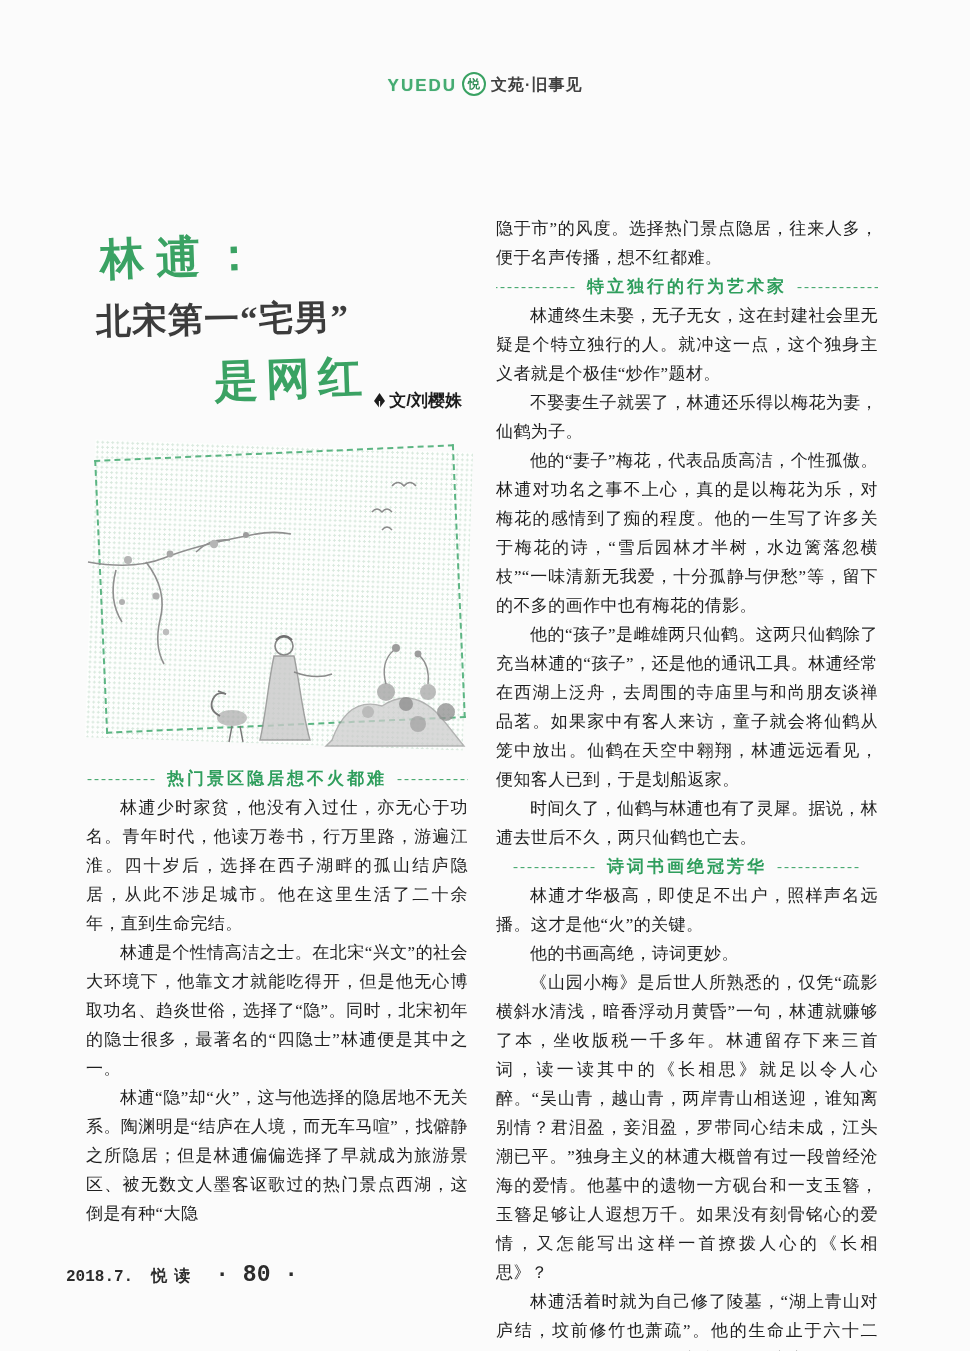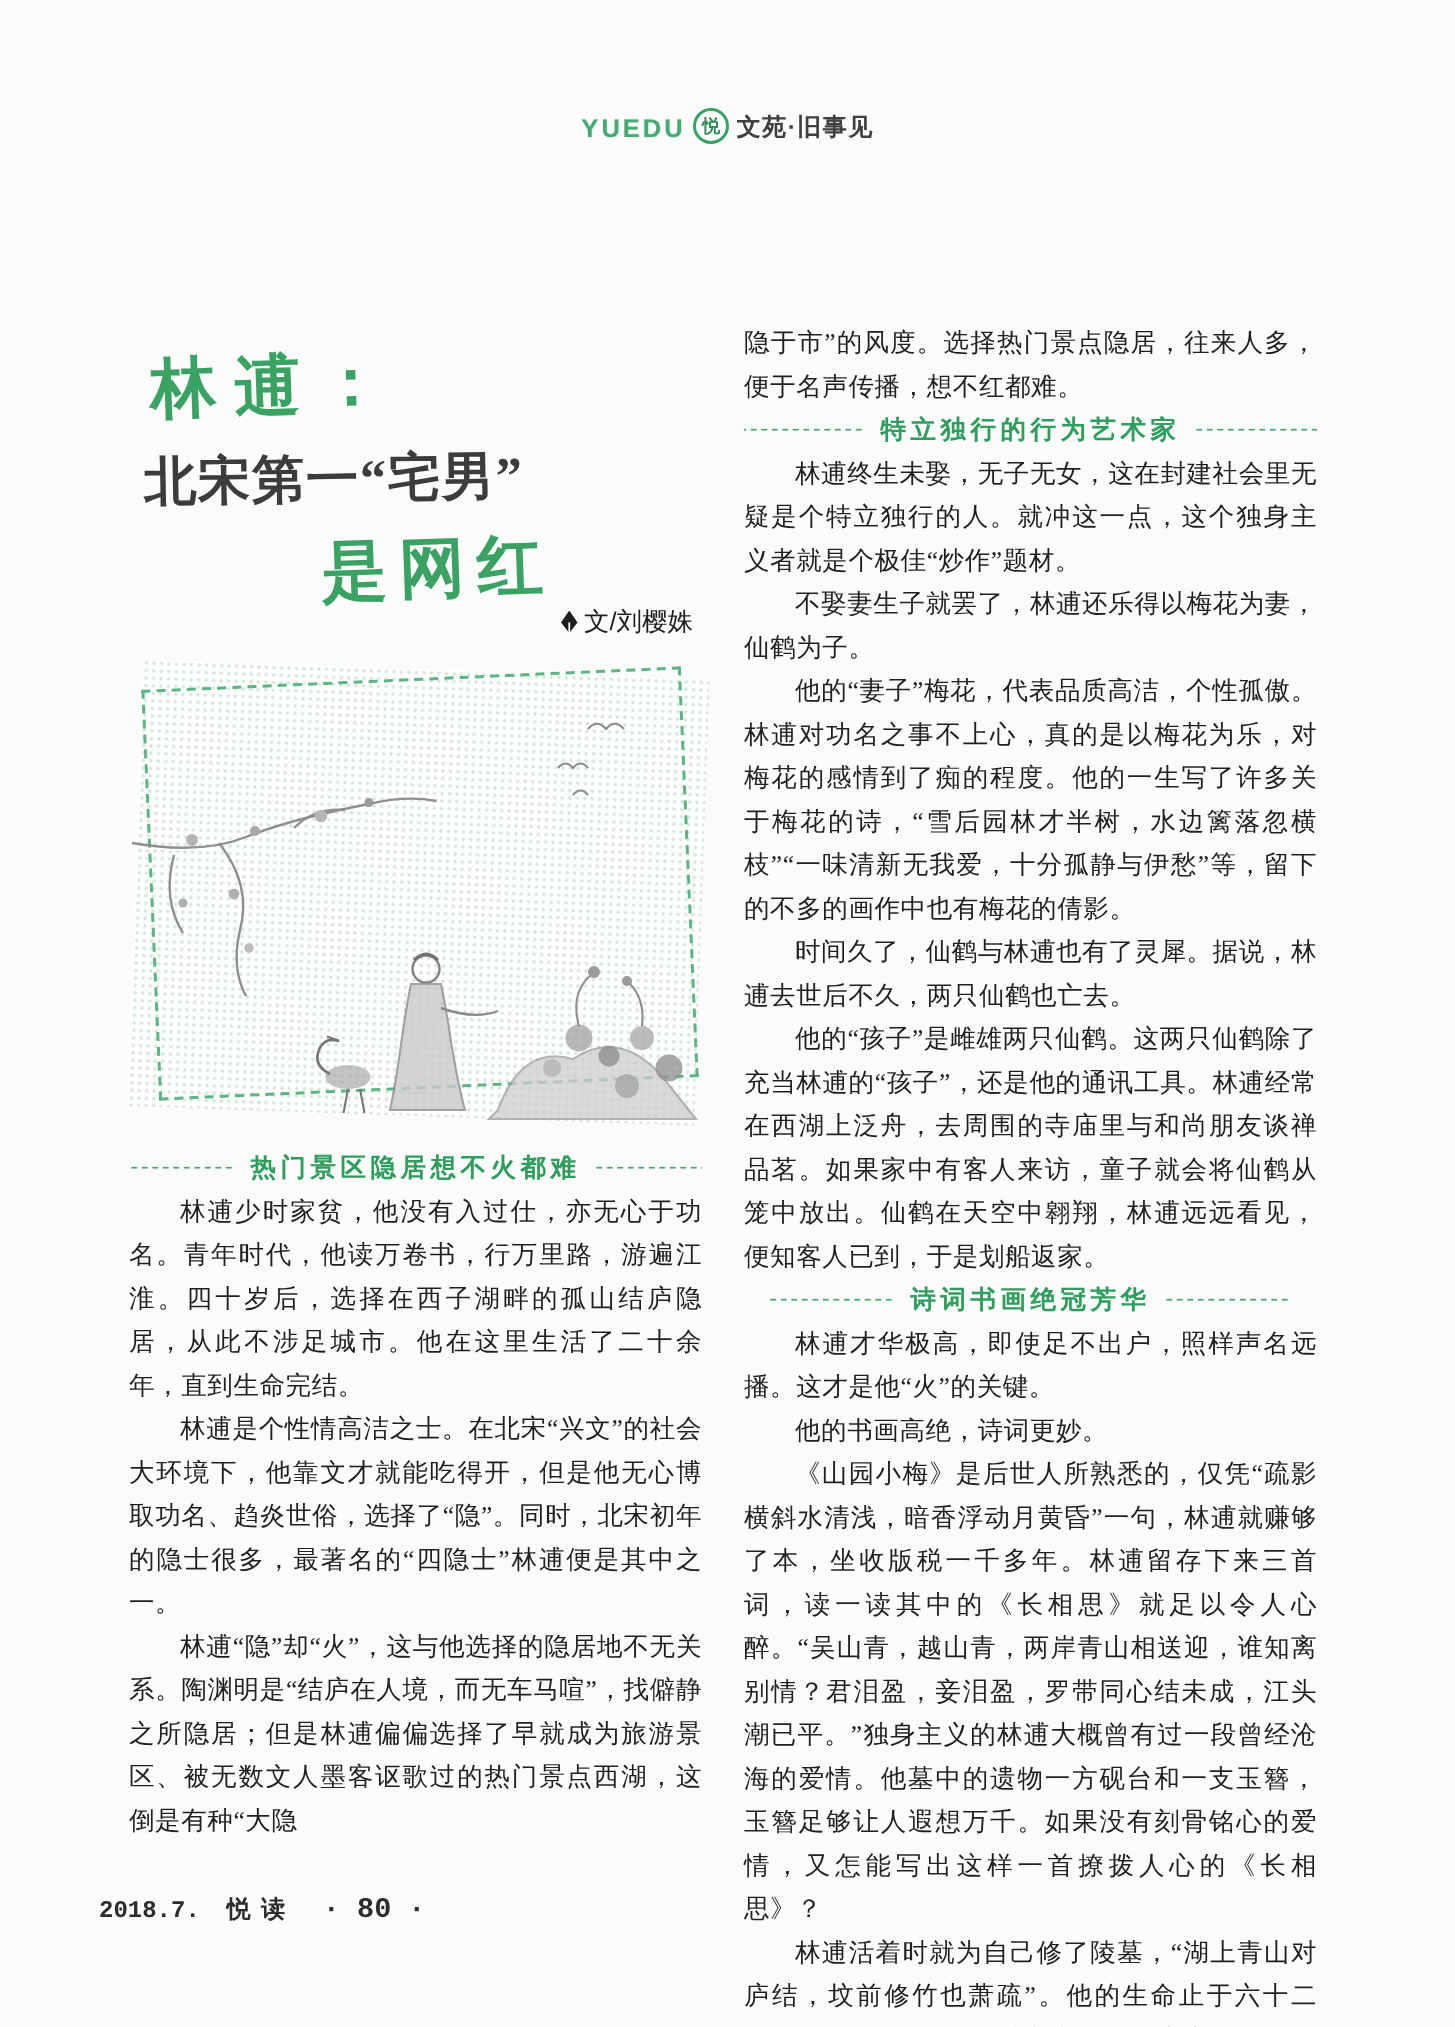--- a/index.html
+++ b/index.html
@@ -45,23 +45,23 @@
   .title-line2 {
     font-size:35px; font-weight:bold; color:#3c3c3c;
     letter-spacing:1px; margin:12px 0 0 10px; transform:rotate(-1deg);
     white-space:nowrap;
   }
   .title-line3 {
     font-size:44px; font-weight:bold; color:#3aa263;
     letter-spacing:8px; margin:6px 0 0 128px; transform:rotate(-2deg);
   }
   .byline {
-    position:absolute; right:6px; bottom:0;
+    position:absolute; right:6px; bottom:14px;
     font-family:"Liberation Sans", sans-serif;
-    font-size:17px; font-weight:normal; color:#1d1d1d;
+    font-size:17px; font-weight:bold; color:#1d1d1d;
     display:flex; align-items:center; gap:3px;
   }
 
   
   .illustration { position:relative; height:318px; margin:8px 0 12px 0; }
   .illustration-tint {
     position:absolute; left:4px; top:12px; right:0; bottom:8px;
     transform:rotate(2deg);
     background-color:#fdfefd;
     background-image:radial-gradient(#d9e9de 1px, transparent 1.3px);
@@ -89,21 +89,21 @@
   .section-label { letter-spacing:3px; }
 
   
   .footer {
     position:absolute; left:66px; top:1262px;
     display:flex; align-items:baseline; gap:18px;
     font-family:Liberation Mono, monospace; color:#2c2c2c;
   }
   .footer-date { font-size:16px; font-weight:bold; }
   .footer-magazine { font-size:16px; font-weight:bold; letter-spacing:7px; }
-  .footer-page { font-size:19px; font-weight:bold; }
+  .footer-page { font-size:23px; font-weight:bold; }
 </style>
 </head>
 <body>
 
 <div class="page">
 
   <div class="masthead">
     <span class="masthead-inner">
       <span class="logo-text">YUEDU</span>
       <span class="logo-badge">悦</span>
@@ -193,22 +193,22 @@
       <div>
           <p class="paragraph no-indent">隐于市”的风度。选择热门景点隐居，往来人多，便于名声传播，想不红都难。</p>
           <div class="section-header">
             <span class="dashes">------------</span>
             <span class="section-label">特立独行的行为艺术家</span>
             <span class="dashes">------------</span>
           </div>
           <p class="paragraph">林逋终生未娶，无子无女，这在封建社会里无疑是个特立独行的人。就冲这一点，这个独身主义者就是个极佳“炒作”题材。</p>
           <p class="paragraph">不娶妻生子就罢了，林逋还乐得以梅花为妻，仙鹤为子。</p>
           <p class="paragraph">他的“妻子”梅花，代表品质高洁，个性孤傲。林逋对功名之事不上心，真的是以梅花为乐，对梅花的感情到了痴的程度。他的一生写了许多关于梅花的诗，“雪后园林才半树，水边篱落忽横枝”“一味清新无我爱，十分孤静与伊愁”等，留下的不多的画作中也有梅花的倩影。</p>
+          <p class="paragraph">他的“孩子”是雌雄两只仙鹤。这两只仙鹤除了充当林逋的“孩子”，还是他的通讯工具。林逋经常在西湖上泛舟，去周围的寺庙里与和尚朋友谈禅品茗。如果家中有客人来访，童子就会将仙鹤从笼中放出。仙鹤在天空中翱翔，林逋远远看见，便知客人已到，于是划船返家。</p>
           <p class="paragraph">时间久了，仙鹤与林逋也有了灵犀。据说，林逋去世后不久，两只仙鹤也亡去。</p>
-          <p class="paragraph">他的“孩子”是雌雄两只仙鹤。这两只仙鹤除了充当林逋的“孩子”，还是他的通讯工具。林逋经常在西湖上泛舟，去周围的寺庙里与和尚朋友谈禅品茗。如果家中有客人来访，童子就会将仙鹤从笼中放出。仙鹤在天空中翱翔，林逋远远看见，便知客人已到，于是划船返家。</p>
           <div class="section-header">
             <span class="dashes">------------</span>
             <span class="section-label">诗词书画绝冠芳华</span>
             <span class="dashes">------------</span>
           </div>
           <p class="paragraph">林逋才华极高，即使足不出户，照样声名远播。这才是他“火”的关键。</p>
           <p class="paragraph">他的书画高绝，诗词更妙。</p>
           <p class="paragraph">《山园小梅》是后世人所熟悉的，仅凭“疏影横斜水清浅，暗香浮动月黄昏”一句，林逋就赚够了本，坐收版税一千多年。林逋留存下来三首词，读一读其中的《长相思》就足以令人心醉。“吴山青，越山青，两岸青山相送迎，谁知离别情？君泪盈，妾泪盈，罗带同心结未成，江头潮已平。”独身主义的林逋大概曾有过一段曾经沧海的爱情。他墓中的遗物一方砚台和一支玉簪，玉簪足够让人遐想万千。如果没有刻骨铭心的爱情，又怎能写出这样一首撩拨人心的《长相思》？</p>
           <p class="paragraph">林逋活着时就为自己修了陵墓，“湖上青山对庐结，坟前修竹也萧疏”。他的生命止于六十二岁。欧阳修感叹：“自逋之卒，湖山寂寥，无有继者。”就连宋仁宗也发去唁电，追谥号“和靖先生”。</p>
         </div>

